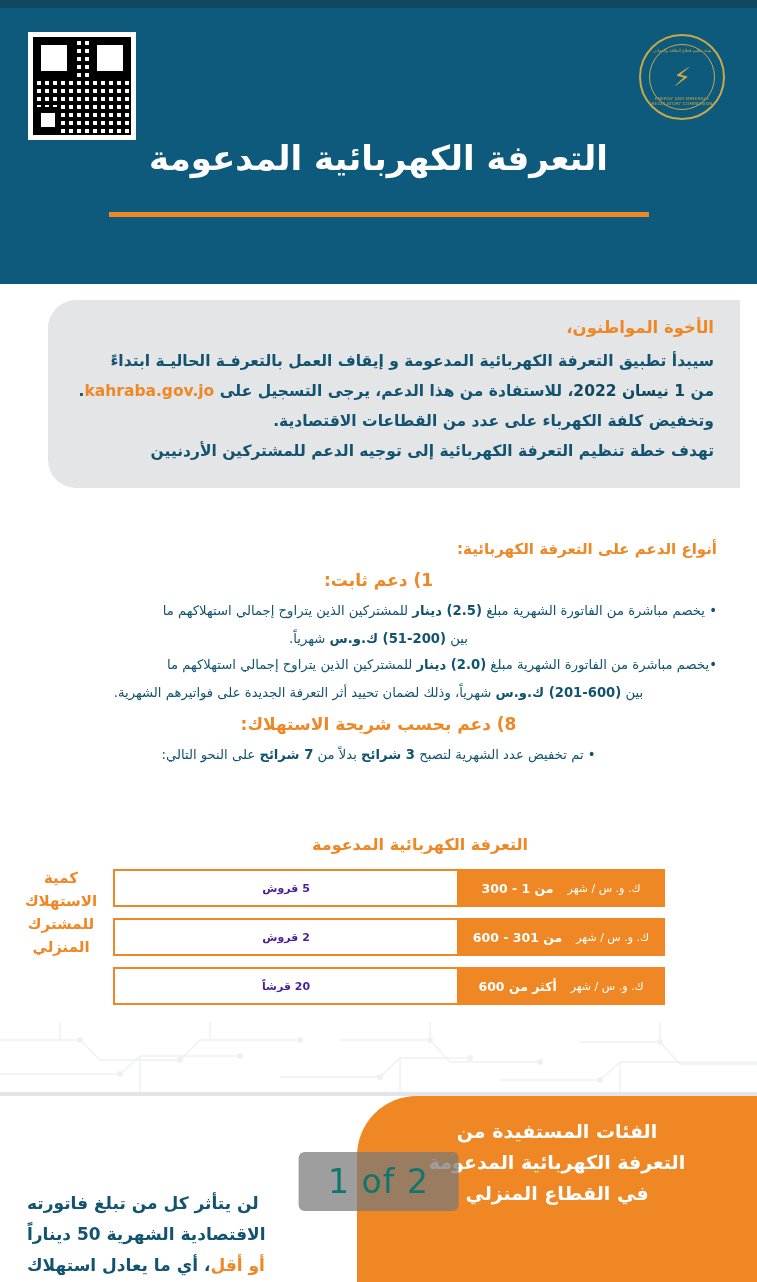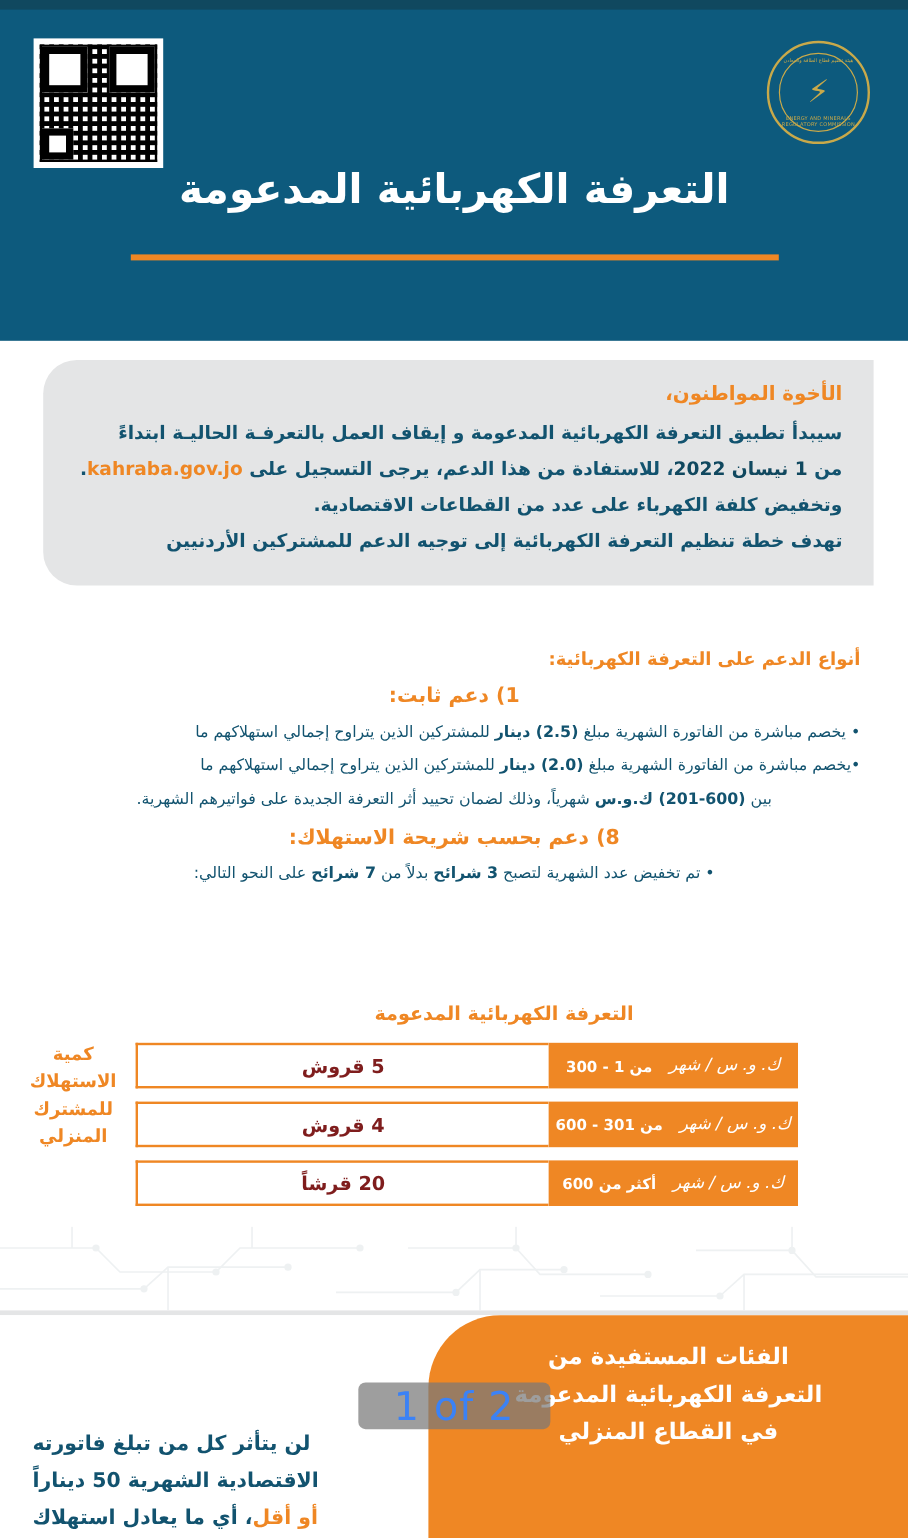--- a/index.html
+++ b/index.html
@@ -120,21 +120,21 @@
     transform: translateX(-50%);
     width: 540px;
     height: 5px;
     background: #ef8724;
   }
 
   
   .intro {
     position: absolute;
     top: 300px;
-    left: 36px;
+    left: 48px;
     width: 692px;
     background: #e4e5e6;
     border-radius: 28px 0 0 28px;
     padding: 18px 26px 22px 19px;
     text-align: right;
   }
   .intro-title {
     color: #ef8724;
     font-size: 16.5px;
     font-weight: bold;
@@ -242,27 +242,27 @@
     width: 208px;
     background: #ef8724;
     color: #ffffff;
     font-size: 12.5px;
     display: flex;
     align-items: center;
     justify-content: center;
     gap: 14px;
     font-weight: bold;
   }
-  .cell-range .unit { font-weight: normal; font-size: 14px; font-style: italic; }
+  .cell-range .unit { font-weight: normal; font-size: 11px; }
   .cell-price {
     flex: 1;
     border: 2px solid #ef8724;
     border-right: none;
-    color: #7f1d1d;
-    font-size: 16px;
+    color: #4c1d95;
+    font-size: 11px;
     font-weight: bold;
     display: flex;
     align-items: center;
     justify-content: center;
     background: #ffffff;
   }
 
   
   .circuit {
     position: absolute;
@@ -327,23 +327,23 @@
   }
   .footer-left .accent { color: #ef8724; }
 
   
   .page-indicator {
     position: absolute;
     top: 1152px;
     left: 50%;
     transform: translateX(-50%);
     background: rgba(120,120,120,0.72);
-    color: #3b82f6;
+    color: #0f766e;
     font-size: 33px;
-    padding: 0 30px;
+    padding: 10px 30px;
     border-radius: 6px;
     letter-spacing: 1px;
     direction: ltr;
   }
 </style>
 </head>
 <body>
 
 <div class="page">
 
@@ -379,20 +379,23 @@
   </div>
 
   <div class="body-wrap">
     <div class="sec-heading">أنواع الدعم على التعرفة الكهربائية:</div>
 
     <div class="num-heading">1) دعم ثابت:</div>
 
     <div class="bullet">
       <span>• يخصم مباشرة من الفاتورة الشهرية مبلغ </span><b>(2.5) دينار</b><span> للمشتركين الذين يتراوح إجمالي استهلاكهم ما</span>
     </div>
+    <div class="bullet-cont">
+      <span>بين </span><b>(200-51) ك.و.س</b><span> شهرياً.</span>
+    </div>
 
     <div class="bullet">
       <span>•يخصم مباشرة من الفاتورة الشهرية مبلغ </span><b>(2.0) دينار</b><span> للمشتركين الذين يتراوح إجمالي استهلاكهم ما</span>
     </div>
     <div class="bullet-cont">
       <span>بين </span><b>(600-201) ك.و.س</b><span> شهرياً، وذلك لضمان تحييد أثر التعرفة الجديدة على فواتيرهم الشهرية.</span>
     </div>
 
     <div class="num-heading">8) دعم بحسب شريحة الاستهلاك:</div>
 
@@ -411,21 +414,21 @@
         <span>من  1  -  300</span>
       </div>
       <div class="cell-price">5 قروش</div>
     </div>
 
     <div class="row row-2">
       <div class="cell-range">
         <span class="unit">ك. و. س / شهر</span>
         <span>من 301 -  600</span>
       </div>
-      <div class="cell-price">4 قروش</div>
+      <div class="cell-price">2 قروش</div>
     </div>
 
     <div class="row row-3">
       <div class="cell-range">
         <span class="unit">ك. و. س / شهر</span>
         <span>أكثر من 600</span>
       </div>
       <div class="cell-price">20 قرشاً</div>
     </div>
   </div>

